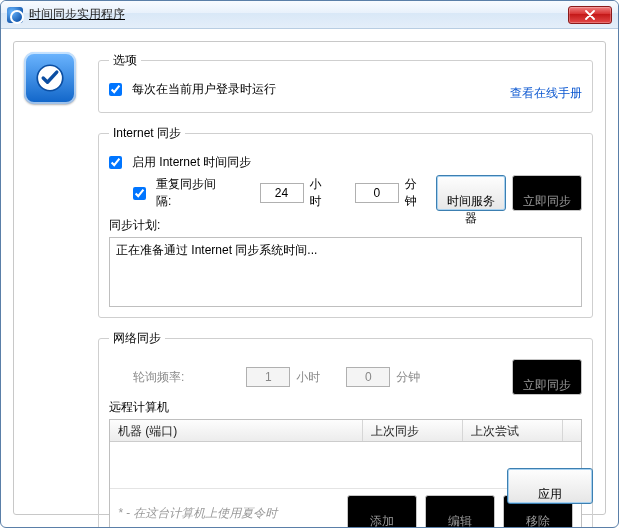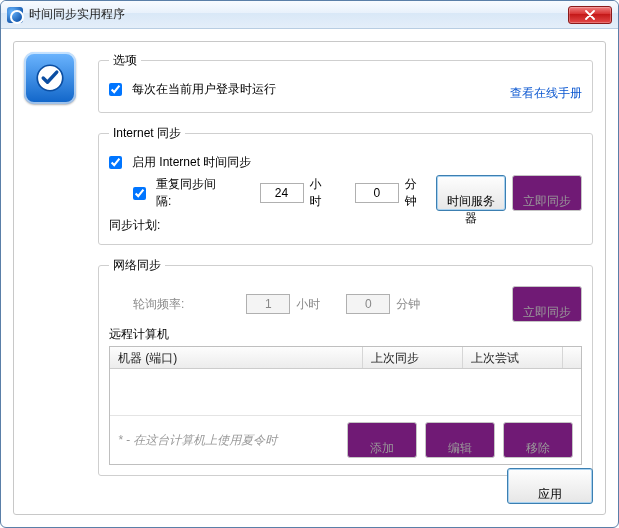--- a/index.html
+++ b/index.html
@@ -14,20 +14,21 @@
     overflow: hidden;
   }
   .window {
     width: 619px;
     height: 528px;
     border: 1px solid #5a7fa8;
     border-radius: 6px;
     background: #fff;
     position: relative;
     overflow: hidden;
+    text-decoration: underline;
   }
   .titlebar {
     height: 28px;
     background: linear-gradient(to bottom, #f8fbff 0%, #e8f1fb 45%, #d9e8f7 46%, #e4eef9 100%);
     border-bottom: 1px solid #b8cde2;
     display: flex;
     align-items: center;
     padding: 0 6px;
     border-radius: 5px 5px 0 0;
   }
@@ -95,21 +96,21 @@
     background: linear-gradient(to bottom, #fefefe, #e6e6e6);
     border-radius:3px;
     font-family:inherit; font-size:12px;
     padding:17px 10px;
     cursor:pointer;
   }
   .btn.default {
     border:1px solid #3c7fb1;
     box-shadow: 0 0 0 1px #a7d1f0 inset;
   }
-  .btn[disabled]{ color:#9a9a9a; cursor:default; background:#701a75; border-color:#c5c5c5; }
+  .btn[disabled]{ color:#9a9a9a; cursor:default; background:#000000; border-color:#c5c5c5; }
   .link { color:#0b57d0; cursor:pointer; }
   .planlabel { margin-top:6px; }
   .planbox {
     border:1px solid #bfbfbf;
     height:70px;
     padding:4px 6px;
     margin-top:3px;
     background:#fff;
     overflow:auto;
   }
@@ -202,20 +203,23 @@
           <input class="numfield" value="24" style="">
           <span>小时</span>
           <input class="numfield" value="0" style="">
           <span>分钟</span>
           <span style="flex:1"></span>
           <button class="btn default">时间服务器</button>
           <button class="btn" disabled="">立即同步</button>
         </div>
 
         <div class="planlabel">同步计划:</div>
+        <div class="planbox">
+          <div>正在准备通过 Internet 同步系统时间...</div>
+        </div>
       </fieldset>
 
       <fieldset>
         <legend>网络同步</legend>
 
 
         <div class="row indent1 disabled-text">
           <span>轮询频率:</span>
           <span style="width:30px"></span>
           <input class="numfield" disabled="" value="1" style="">

